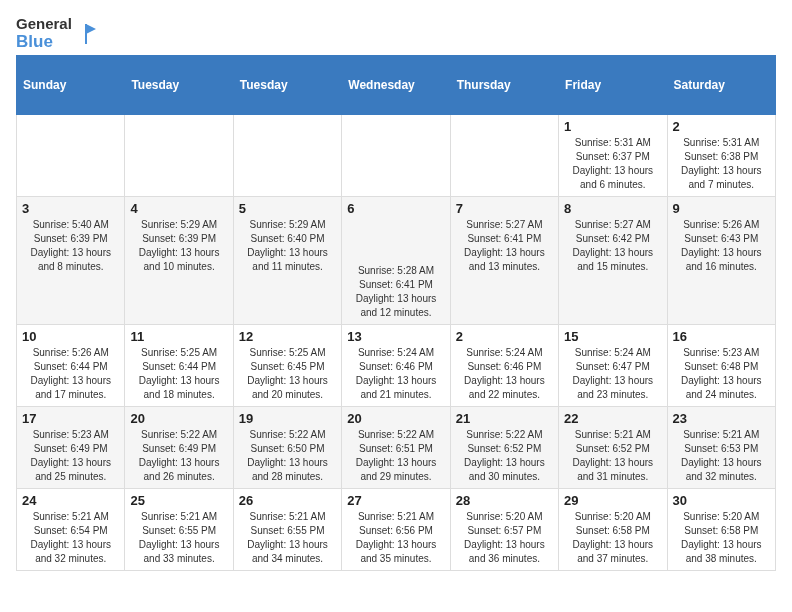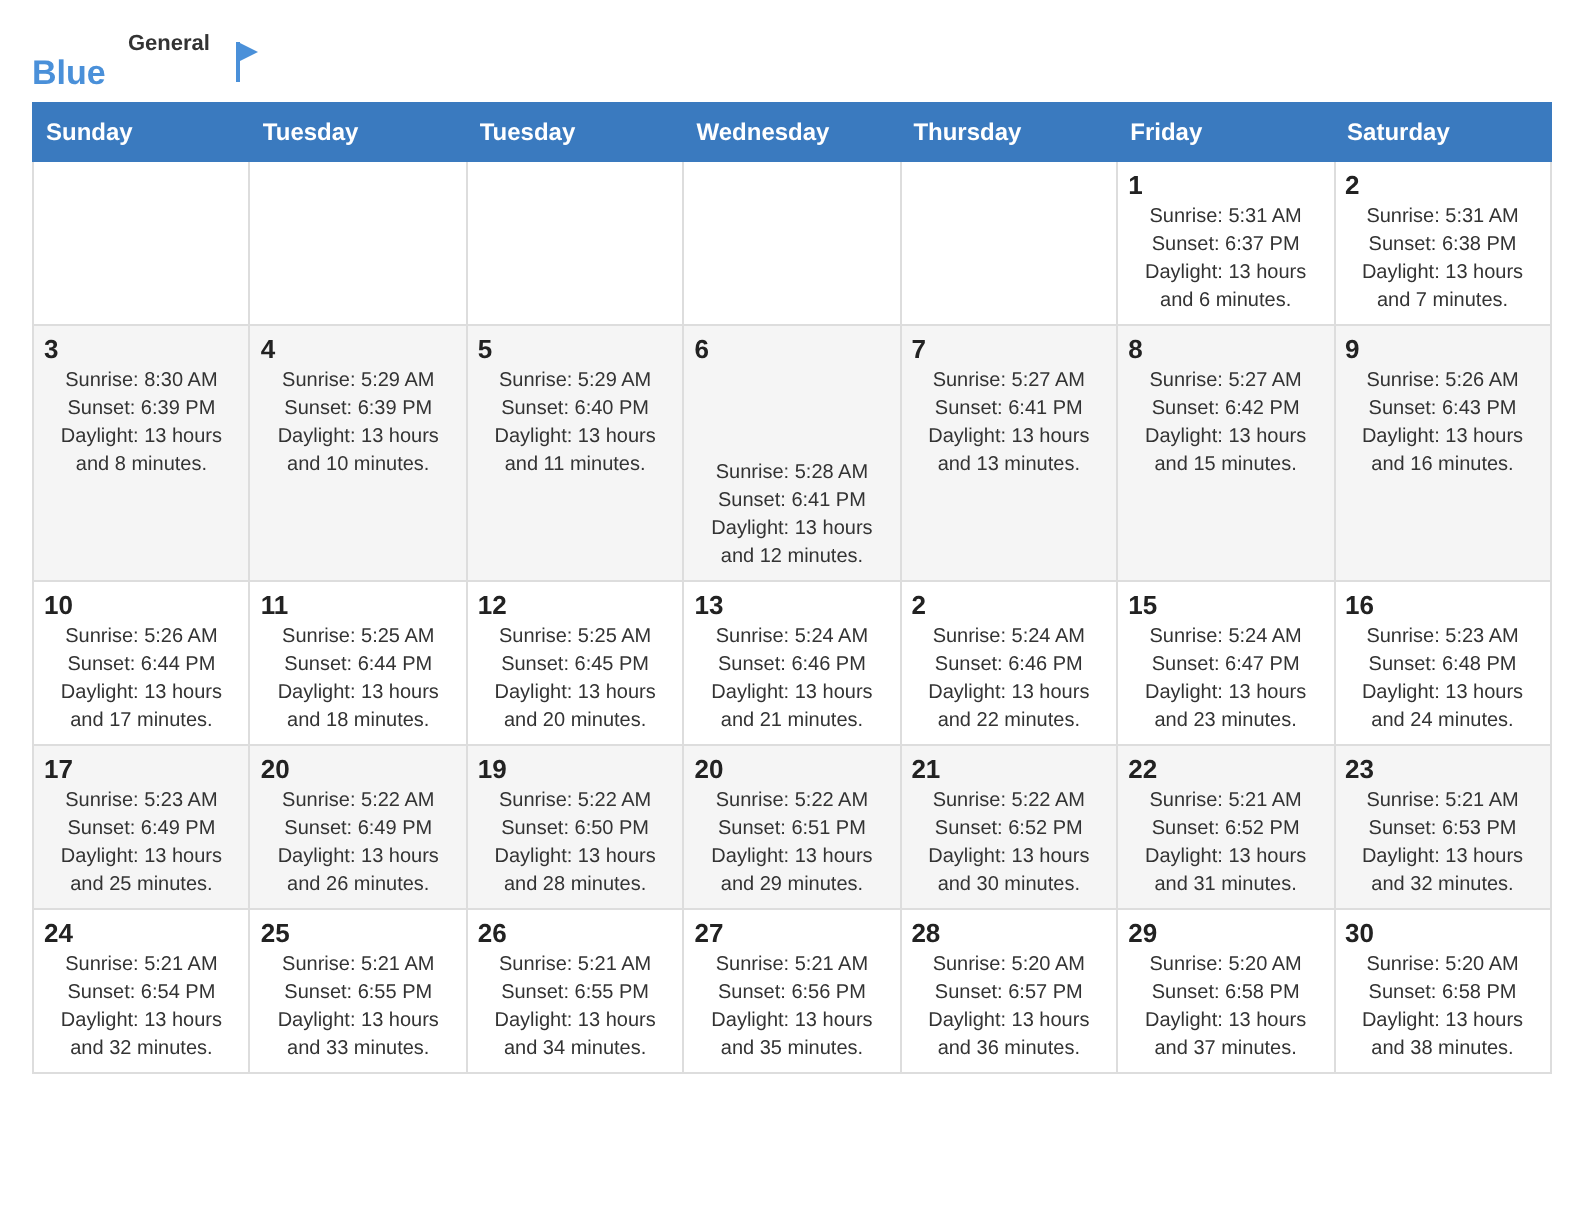--- a/index.html
+++ b/index.html
@@ -35,21 +35,21 @@
     }
     table {
       width: 100%;
       border-collapse: collapse;
       font-size: 11px;
     }
     thead th {
       background: #3a7abf;
       color: #fff;
       text-align: left;
-      padding: 7px 6px;
+      padding: 22px 6px;
       font-size: 12px;
       font-weight: bold;
       border: 1px solid #3a7abf;
     }
     tbody td {
       vertical-align: top;
       padding: 4px 5px;
       border: 1px solid #ddd;
       min-height: 70px;
       height: 80px;
@@ -73,21 +73,21 @@
       text-align: center;
     }
     .empty { background: #fff !important; }
   </style>
 </head>
 <body>
 
 <div class="header">
   <div class="logo">
   <div style="display:flex;flex-direction:column;line-height:1.1">
-    <span style="font-size:11px;font-weight:bold;color:#333;margin-left:48px;">General</span>
+    <span style="font-size:15px;font-weight:bold;color:#333;">General</span>
     <span style="font-size:17px;font-weight:bold;color:#4a90d9;">Blue</span>
   </div>
   <svg width="20" height="20" viewBox="0 0 20 20">
     <polygon points="10,0 20,5 10,10" fill="#4a90d9"></polygon>
     <rect x="9" y="0" width="2" height="20" fill="#4a90d9"></rect>
   </svg>
 </div>
   <div class="title-block">
     <div class="month-title"></div>
     <div class="subtitle"></div>
@@ -122,21 +122,21 @@
         <td>
           <span class="day-num">2</span>
           <div class="day-info" style="white-space: pre-line;">Sunrise: 5:31 AM
 Sunset: 6:38 PM
 Daylight: 13 hours and 7 minutes.</div>
         </td>
       </tr>
       <tr>
         <td>
           <span class="day-num">3</span>
-          <div class="day-info" style="white-space: pre-line;">Sunrise: 8:30 AM
+          <div class="day-info" style="white-space: pre-line;">Sunrise: 5:40 AM
 Sunset: 6:39 PM
 Daylight: 13 hours and 8 minutes.</div>
         </td>
         <td>
           <span class="day-num">4</span>
           <div class="day-info" style="white-space: pre-line;">Sunrise: 5:29 AM
 Sunset: 6:39 PM
 Daylight: 13 hours and 10 minutes.</div>
         </td>
         <td>

